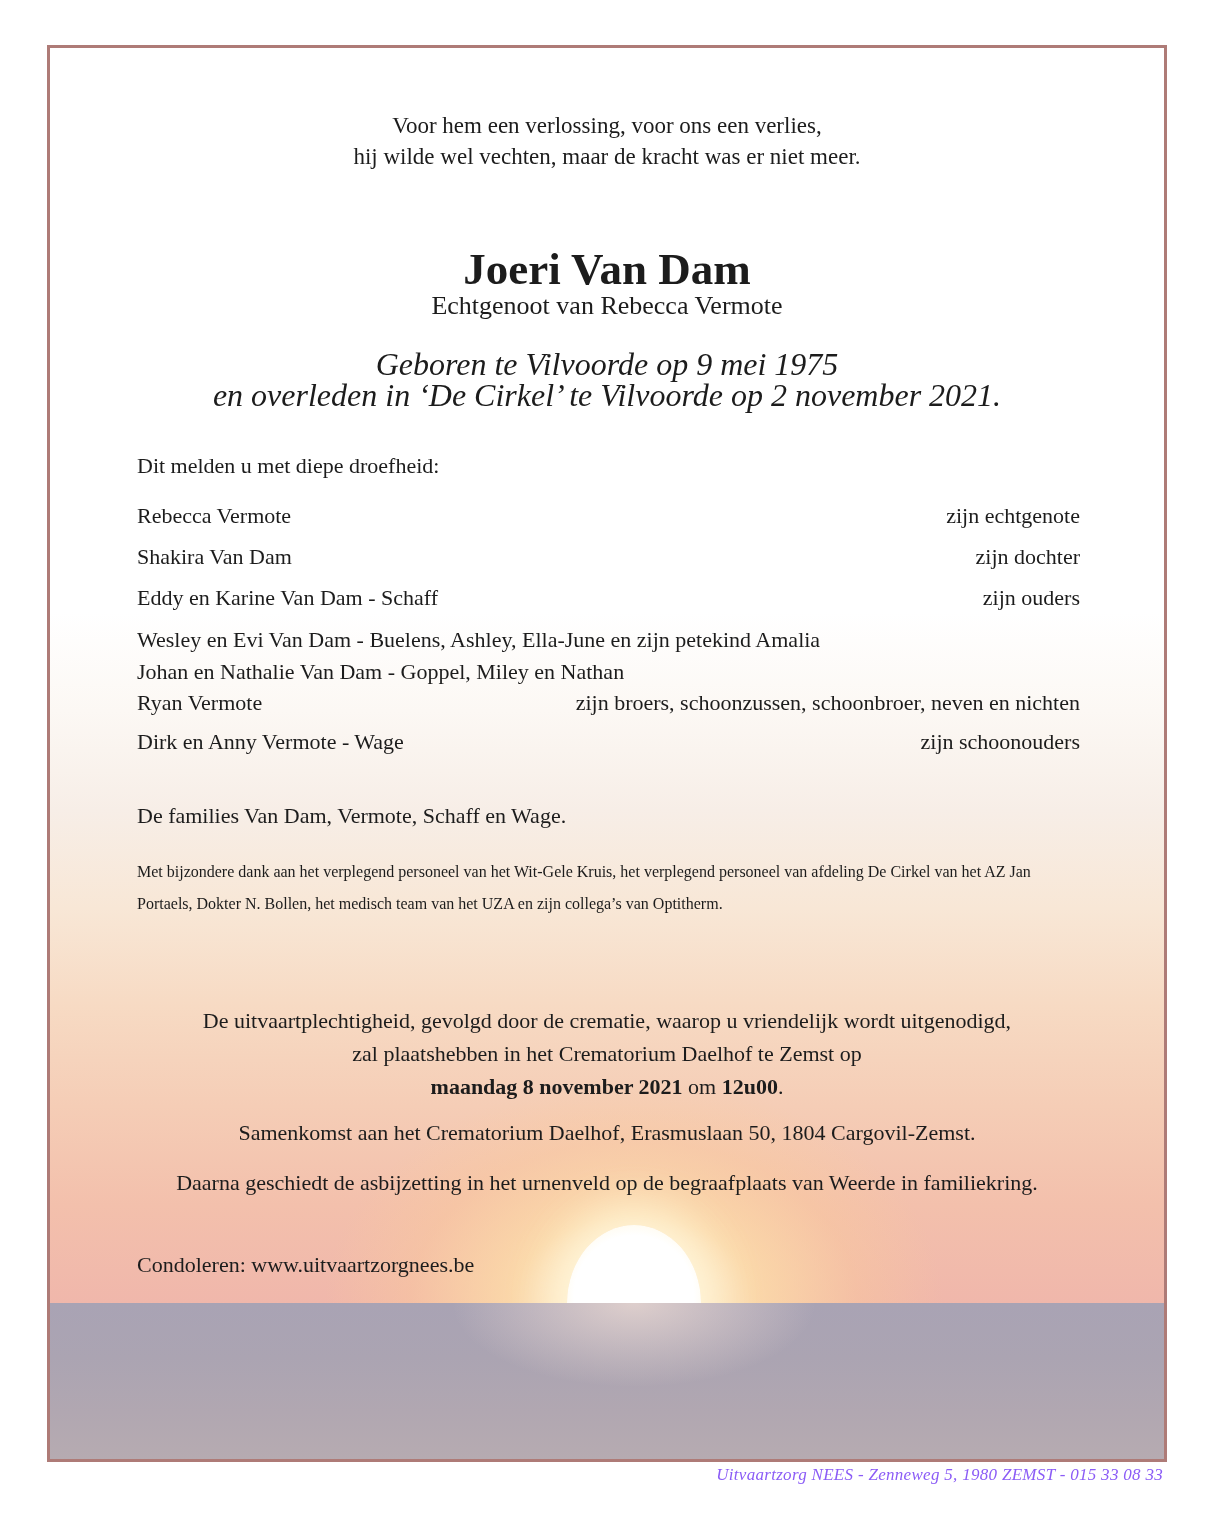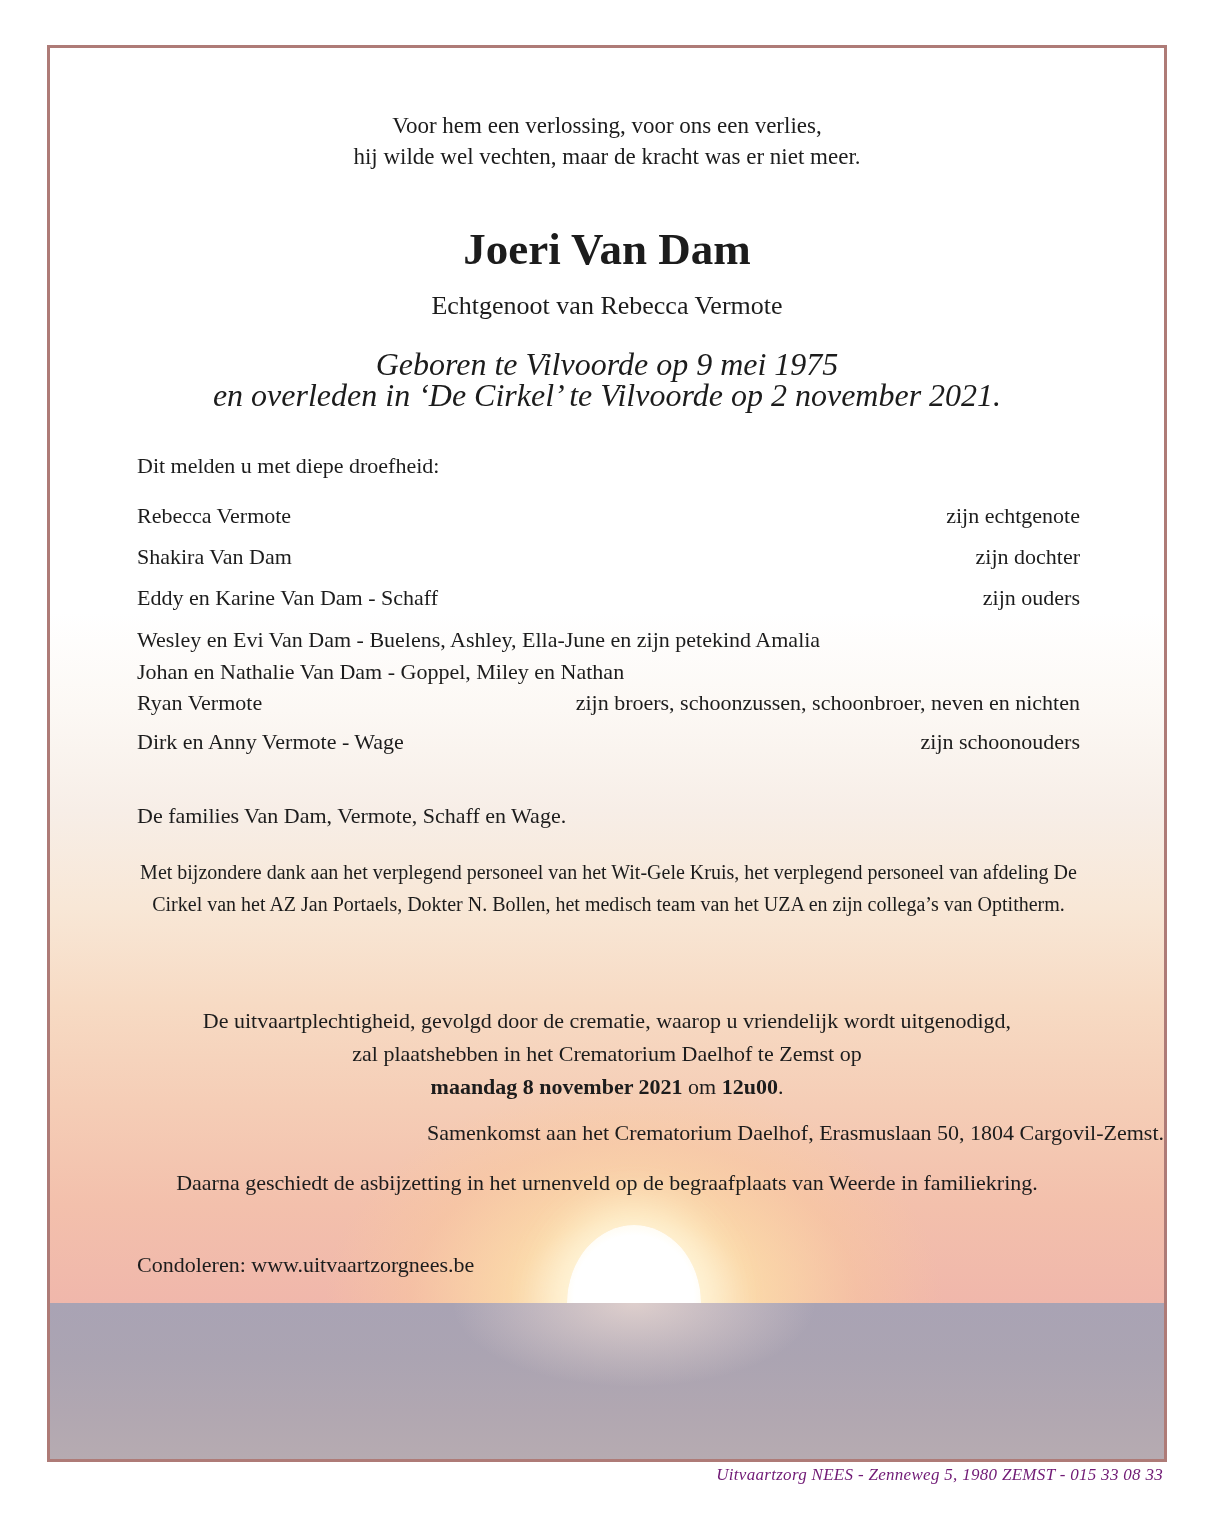--- a/index.html
+++ b/index.html
@@ -40,50 +40,50 @@
       radial-gradient(ellipse 260px 120px at 584px 0px,
         rgba(244,225,215,0.7) 0%, rgba(244,225,215,0) 70%),
       linear-gradient(180deg, #a9a3b4 0%, #aba4b2 35%, #b1a7b1 70%, #b6abb1 100%);
   }
   .content { position:absolute; inset:0; }
 
   .block { position:absolute; left:0; right:0; }
   .center { text-align:center; }
 
   .quote   { top:62px;  font-size:23px; line-height:31px; }
-  .name    { top:176px; font-size:45px; font-weight:bold; line-height:50px; }
+  .name    { top:196px; font-size:45px; font-weight:bold; line-height:50px; }
   .subrel  { top:242px; font-size:26px; line-height:32px; }
   .dates   { top:301px; font-size:32px; line-height:31px; font-style:italic; }
 
   .intro   { top:405px; left:87px; right:69px; font-size:22px; }
 
   .fam-row {
     position:absolute; left:87px; right:84px;
     display:flex; justify-content:space-between;
     font-size:22px; line-height:26px;
   }
   .fam-left  { text-align:left;  white-space:nowrap; }
   .fam-right { text-align:right; }
   .r0 { top:455px;justify-content:space-between; } .r1 { top:496px; } .r2 { top:537px; }
   .r3 { top:579px; } .r4 { top:611px; } .r5 { top:642px; }
   .r6 { top:681px;gap:35px; }
 
   .families { top:755px; left:87px; right:84px; font-size:22px; }
-  .thanks   { top:808px; left:87px; right:84px; font-size:20px; line-height:32px;text-align:center; }
+  .thanks   { top:808px; left:87px; right:84px; font-size:16px; line-height:32px; }
 
   .ceremony  { top:956px;  font-size:22px; line-height:33px; }
   .bold      { font-weight:bold; }
-  .gathering { top:1072px; font-size:22px;text-align:right; }
+  .gathering { top:1072px; font-size:22px; }
   .burial    { top:1122px; font-size:22px; }
 
   .condolences { top:1204px; left:87px; right:84px; font-size:22px; }
 
   .page-footer {
     position:absolute; top:1465px; right:51px;
-    font-size:17px; font-style:italic; color:#701a75;
+    font-size:17px; font-style:italic; color:#8b5cf6;
     letter-spacing:0.3px;
   }
 </style>
 </head>
 <body>
 
 <div class="card">
   <div class="sky"></div>
   <div class="sun"></div>
   <div class="sea"></div>

